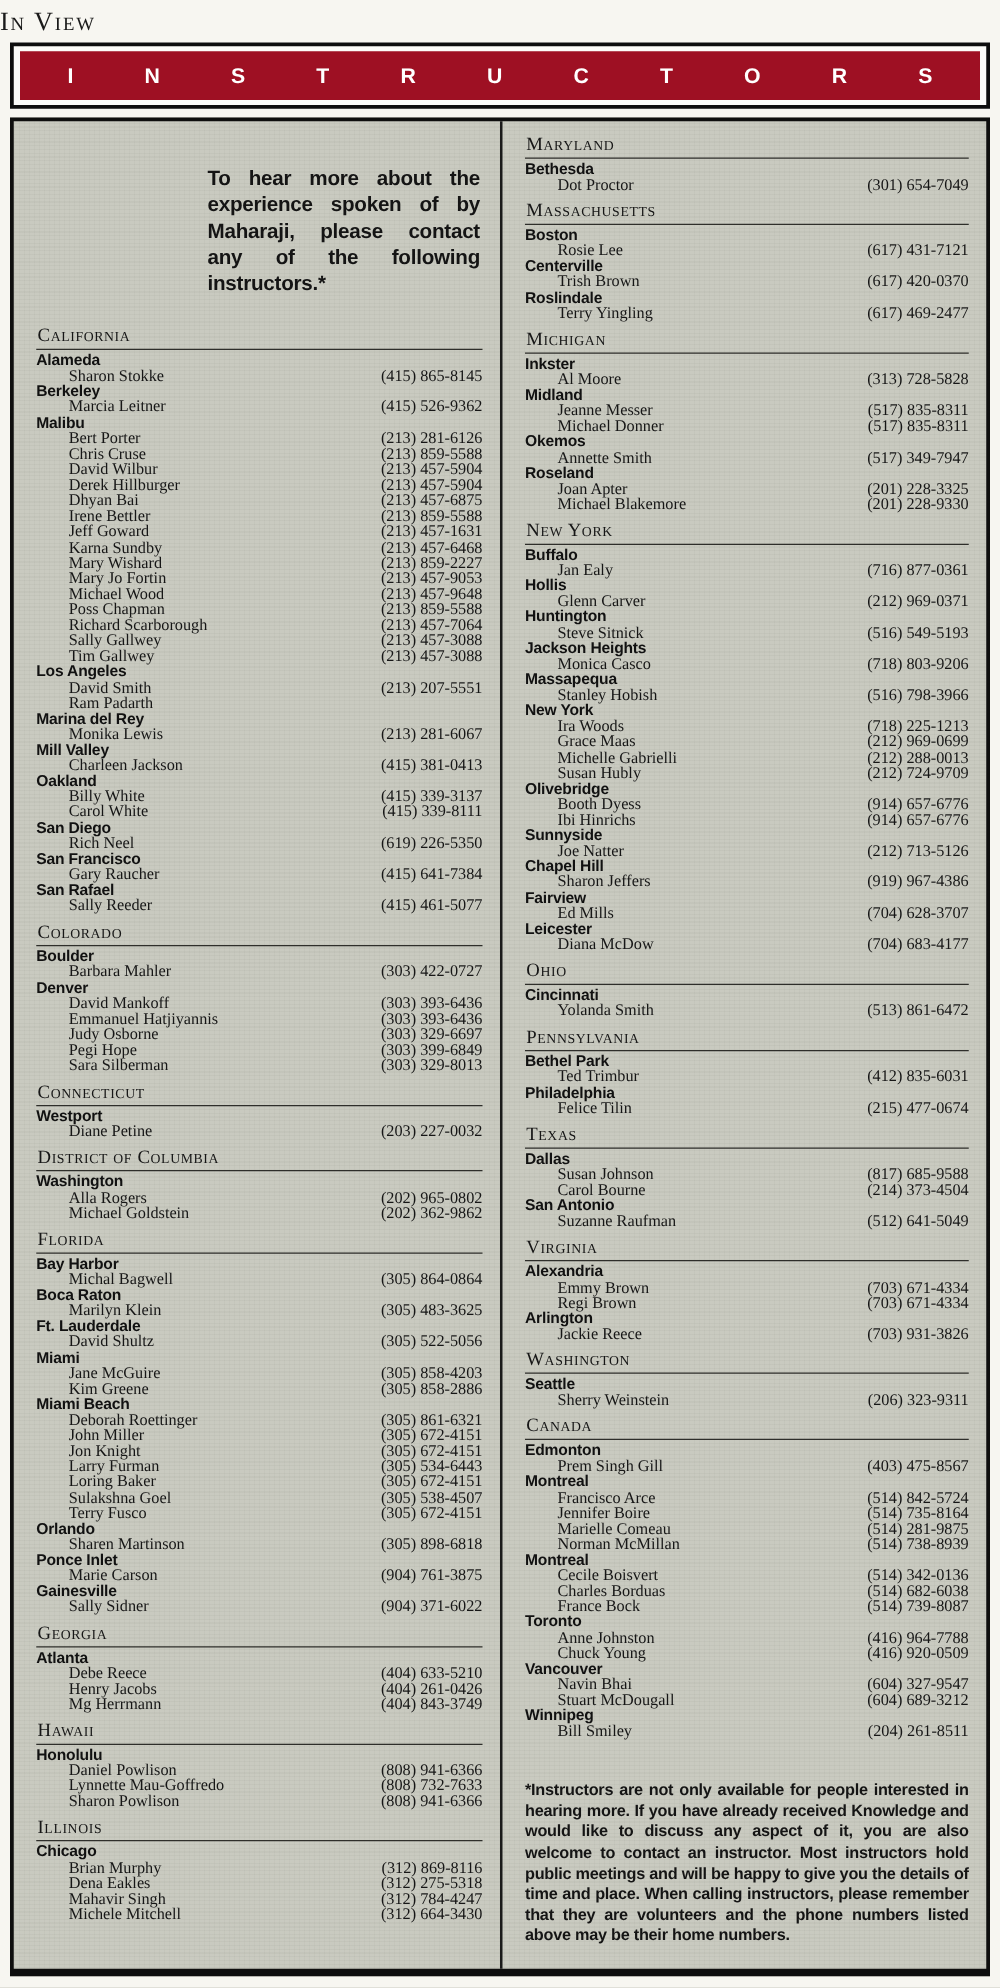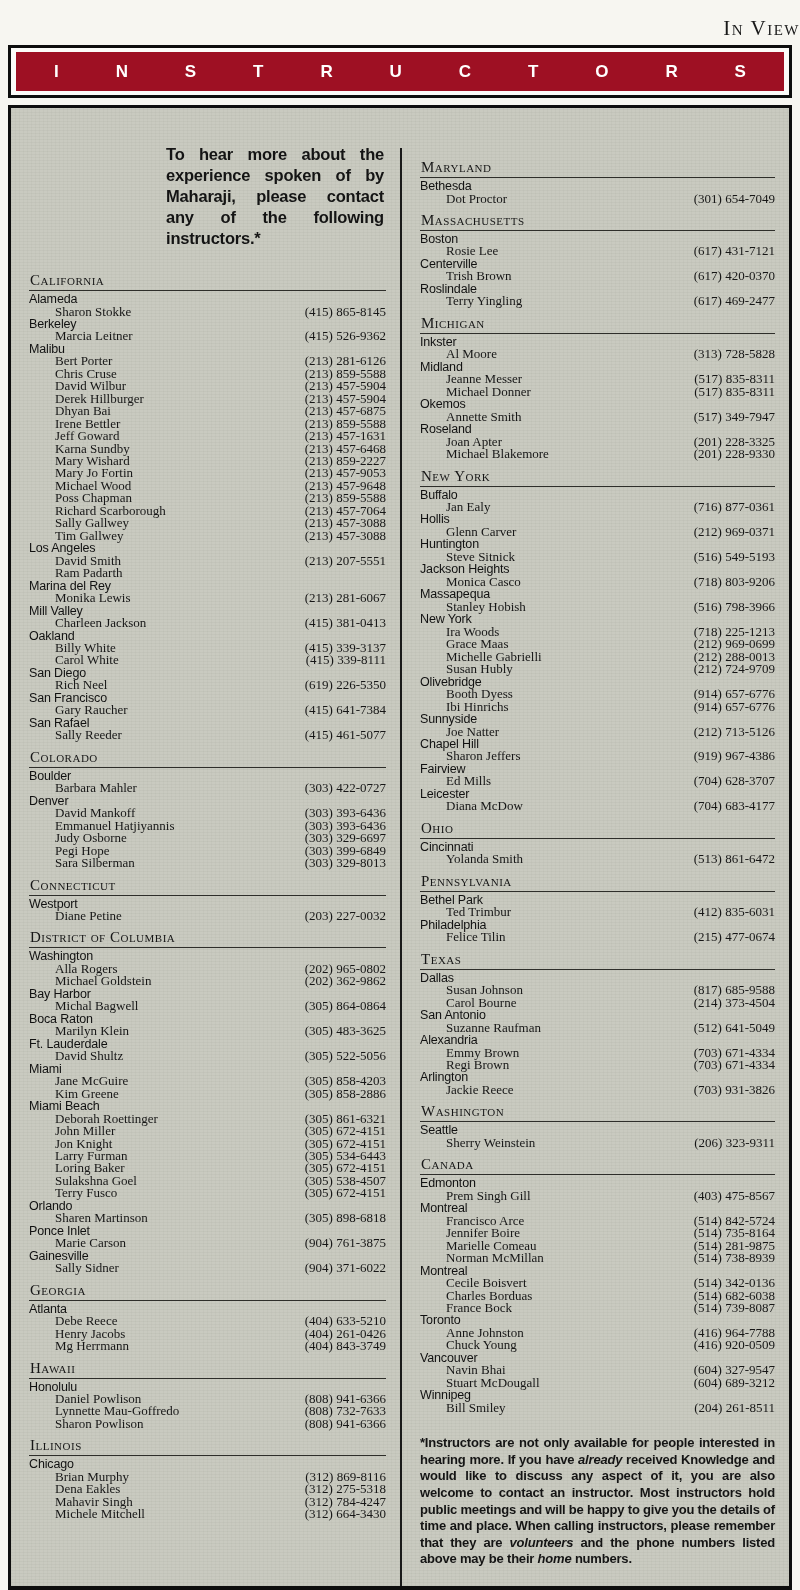--- a/index.html
+++ b/index.html
@@ -11,22 +11,22 @@
   *{margin:0;padding:0;box-sizing:border-box;}
   html,body{width:800px;}
   body{
     height:1590px;
     background:var(--paper);
     color:var(--ink);
     font-family:"Liberation Serif", serif;
     overflow:hidden;
   }
   .kicker{
-    margin-top:16px;
-    text-align:right;
+    margin-top:5px;
+    text-align:left;
     font-family:"Liberation Serif", serif;
     font-variant:small-caps;
     font-size:21px;
     letter-spacing:1.5px;
     color:#1a1a1a;
   }
   .banner-frame{
     margin:4px 8px 0;
     border:3px solid #0e0e0e;
     background:#fcfcf9;
@@ -63,21 +63,20 @@
   }
   .col{
     width:50%;
     padding:10px 14px 14px 18px;
     display:flex;
     flex-direction:column;
     overflow:hidden;
   }
   .col-right{
     border-left:2px solid #1a1a1a;
-    margin-top:40px;
   }
   .intro{
     width:218px;
     margin:26px 2px 22px auto;
     font-family:"Liberation Sans", sans-serif;
     font-weight:bold;
     font-size:16.5px;
     line-height:21px;
     text-align:justify;
     letter-spacing:-0.2px;
@@ -89,21 +88,21 @@
     font-size:15px;
     letter-spacing:.5px;
     border-bottom:1.5px solid #2e2e2a;
     margin:7px 0 2px;
     padding:0 0 1px 1px;
     line-height:17px;
   }
   .sections > .section:first-child .state{margin-top:1px;}
   .city{
     font-family:"Liberation Sans", sans-serif;
-    font-weight:normal;
+    font-weight:bold;
     font-size:12.5px;
     line-height:12.5px;
     letter-spacing:-0.15px;
     color:#111;
   }
   .person{
     display:flex;
     justify-content:space-between;
     align-items:baseline;
     padding-left:26px;
@@ -117,21 +116,21 @@
     margin-top:auto;
     padding-bottom:4px;
     font-family:"Liberation Sans", sans-serif;
     font-weight:bold;
     font-size:13px;
     line-height:16.6px;
     text-align:justify;
     letter-spacing:-0.2px;
     color:#141414;
   }
-  .footnote .ital{font-style:italic;}
+  .footnote .ital{}
 </style>
 </head>
 <body>
 
 <div class="kicker">In View</div>
 
 <div class="banner-frame">
   <div class="banner-red">
     <div class="banner-letters">
         <span class="banner-letter">I</span>
@@ -313,20 +312,21 @@
           <div class="person">
             <span class="pname">Alla Rogers</span>
             <span class="phone">(202) 965-0802</span>
           </div>
           <div class="person">
             <span class="pname">Michael Goldstein</span>
             <span class="phone">(202) 362-9862</span>
           </div>
         </div>
         <div class="section">
+          <div class="state">Florida</div>
           <div class="city">Bay Harbor</div>
           <div class="person">
             <span class="pname">Michal Bagwell</span>
             <span class="phone">(305) 864-0864</span>
           </div>
           <div class="city">Boca Raton</div>
           <div class="person">
             <span class="pname">Marilyn Klein</span>
             <span class="phone">(305) 483-3625</span>
           </div>
@@ -612,20 +612,21 @@
             <span class="pname">Carol Bourne</span>
             <span class="phone">(214) 373-4504</span>
           </div>
           <div class="city">San Antonio</div>
           <div class="person">
             <span class="pname">Suzanne Raufman</span>
             <span class="phone">(512) 641-5049</span>
           </div>
         </div>
         <div class="section">
+          <div class="state">Virginia</div>
           <div class="city">Alexandria</div>
           <div class="person">
             <span class="pname">Emmy Brown</span>
             <span class="phone">(703) 671-4334</span>
           </div>
           <div class="person">
             <span class="pname">Regi Brown</span>
             <span class="phone">(703) 671-4334</span>
           </div>
           <div class="city">Arlington</div>

